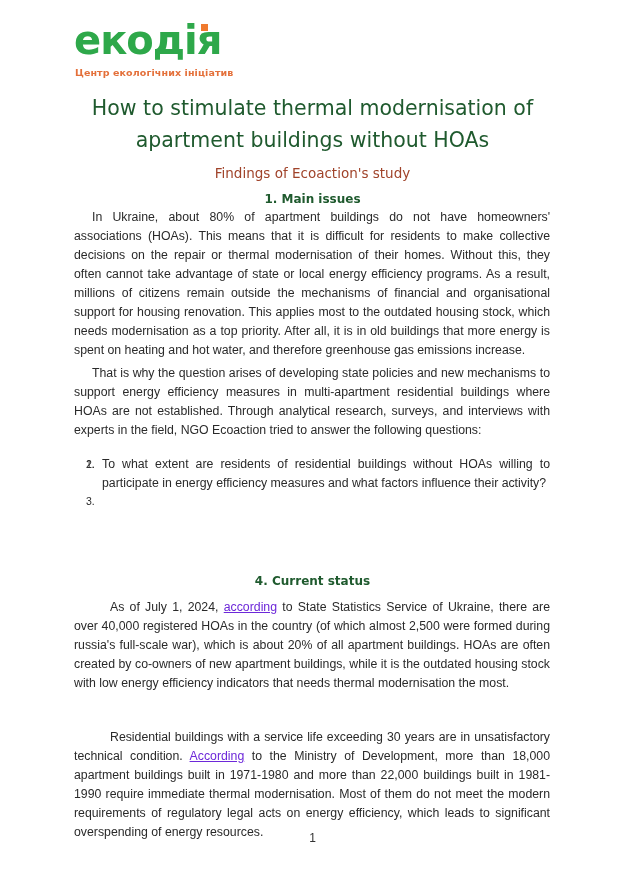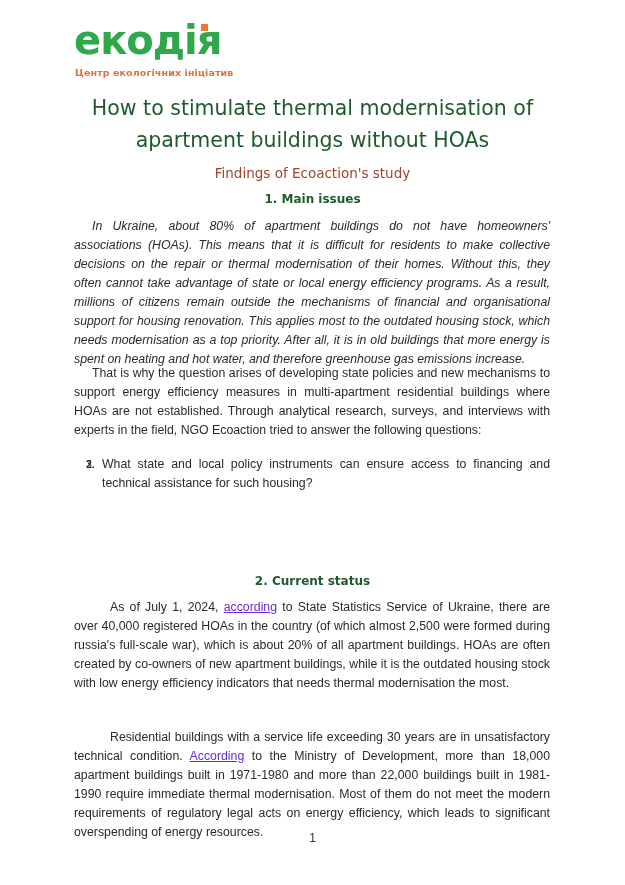--- a/index.html
+++ b/index.html
@@ -104,21 +104,21 @@
       width: 476px;
       margin: 0;
       font-family: "Liberation Sans", sans-serif;
       font-size: 12.3px;
       line-height: 19px;
       color: #2a2a2a;
       text-align: justify;
     }
     .indent1 { text-indent: 18px; }
     .indent2 { text-indent: 36px; }
-    .p1 { top: 217px; font-style: italic; }
+    .p1 { top: 208px; }
     .p2 { top: 364px; }
     .p3 { top: 598px; }
     .p4 { top: 716px; margin-top: 12px; }
     .qlist {
       position: absolute;
       left: 74px;
       top: 455px;
       width: 476px;
       margin: 0;
       padding: 0;
@@ -174,27 +174,27 @@
   <p class="para p1 indent1">In Ukraine, about 80% of apartment buildings do not have homeowners' associations (HOAs). This means that it is difficult for residents to make collective decisions on the repair or thermal modernisation of their homes. Without this, they often cannot take advantage of state or local energy efficiency programs. As a result, millions of citizens remain outside the mechanisms of financial and organisational support for housing renovation. This applies most to the outdated housing stock, which needs modernisation as a top priority. After all, it is in old buildings that more energy is spent on heating and hot water, and therefore greenhouse gas emissions increase.</p>
 
   <p class="para p2 indent1">That is why the question arises of developing state policies and new mechanisms to support energy efficiency measures in multi-apartment residential buildings where HOAs are not established. Through analytical research, surveys, and interviews with experts in the field, NGO Ecoaction tried to answer the following questions:</p>
 
   <ol class="qlist">
     <li class="qitem">
       <span class="qnum">1.</span>
     </li>
     <li class="qitem">
       <span class="qnum">2.</span>
+      <span>To what extent are residents of residential buildings without HOAs willing to participate in energy efficiency measures and what factors influence their activity?</span>
     </li>
     <li class="qitem">
       <span class="qnum">3.</span>
-      <span>What state and local policy instruments can ensure access to financing and technical assistance for such housing?</span>
     </li>
   </ol>
 
-  <h3 class="section-heading h-status">2. Current status</h3>
+  <h3 class="section-heading h-status">4. Current status</h3>
 
   <p class="para p3 indent2"><span>As of July 1, 2024, </span><a class="link" href="#">according</a><span> to State Statistics Service of Ukraine, there are over 40,000 registered HOAs in the country (of which almost 2,500 were formed during russia's full-scale war), which is about 20% of all apartment buildings. HOAs are often created by co-owners of new apartment buildings, while it is the outdated housing stock with low energy efficiency indicators that needs thermal modernisation the most.</span></p>
 
   <p class="para p4 indent2"><span>Residential buildings with a service life exceeding 30 years are in unsatisfactory technical condition. </span><a class="link" href="#">According</a><span> to the Ministry of Development, more than 18,000 apartment buildings built in 1971-1980 and more than 22,000 buildings built in 1981-1990 require immediate thermal modernisation. Most of them do not meet the modern requirements of regulatory legal acts on energy efficiency, which leads to significant overspending of energy resources.</span></p>
 
   <div class="page-number">1</div>
 </div>
 
 </body></html>

